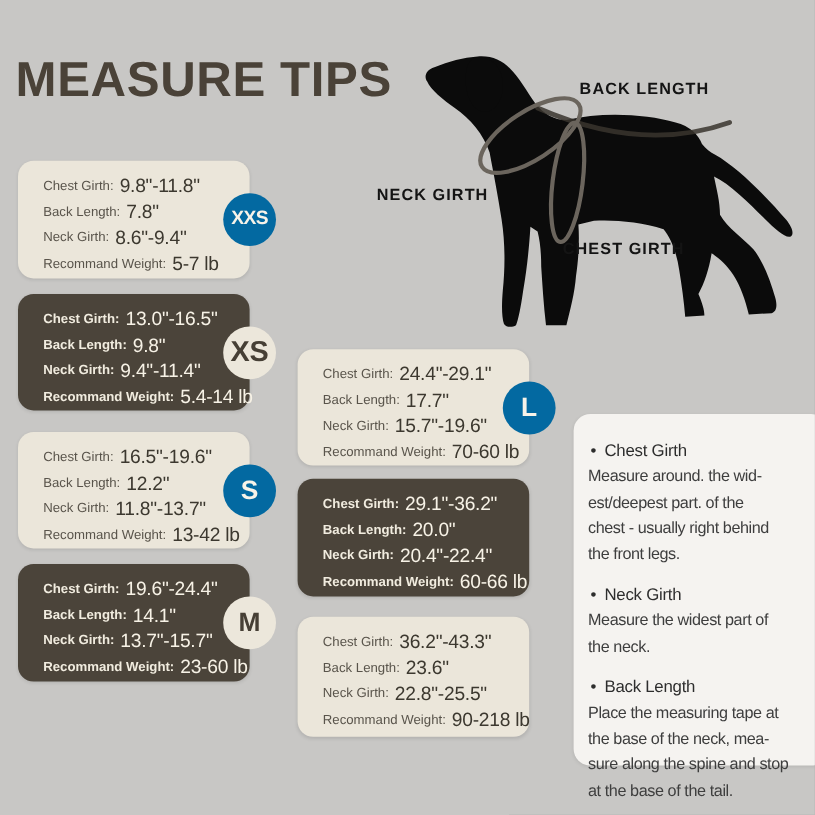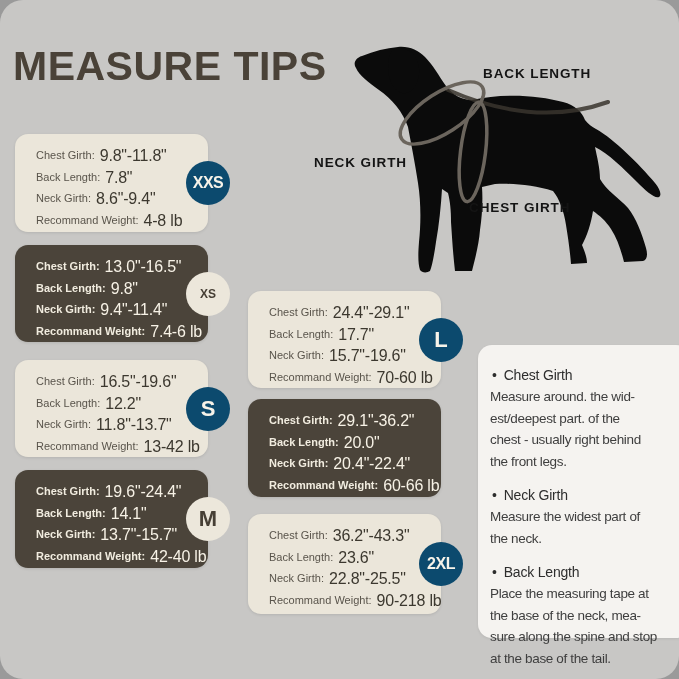--- a/index.html
+++ b/index.html
@@ -1,20 +1,19 @@
 <!DOCTYPE html>
 <html><head>
 <meta charset="utf-8">
 <style>
   html,body{margin:0;padding:0;}
   body{font-family:"Liberation Sans", sans-serif; background:#9a9a9a;}
   .stage{
     position:relative; width:679px; height:679px; overflow:hidden;
     background:#c8c7c5;
-    border-radius:23px;
   }
   
   .title{
     position:absolute; left:13px; top:43px; margin:0;
     font-size:41px; font-weight:800; letter-spacing:.5px;
     color:#4a4238;
   }
   
   .dog-svg{position:absolute; left:330px; top:40px; z-index:1;}
   .dog-label{
@@ -38,24 +37,24 @@
   .card.light .lbl{color:#59544b;}
   .card.light .val{color:#3c382f;}
   .card.dark .lbl{color:#f1ecdf; font-weight:700;}
   .card.dark .val{color:#f7f2e6; font-weight:500;}
   .badge{
     position:absolute; right:-22px; top:50%; transform:translateY(-50%);
     width:44px; height:44px; border-radius:50%;
     display:flex; align-items:center; justify-content:center;
     font-weight:700;
   }
-  .card.light .badge{background:#0c4a6e; color:#f7f3e9;}
+  .card.light .badge{background:#0369a1; color:#f7f3e9;}
   .card.dark .badge{background:#ece7db; color:#463f35;}
   .badge-1{font-size:22px;}
-  .badge-2{font-size:12px;}
+  .badge-2{font-size:24px;}
   .badge-3{font-size:16px; letter-spacing:-.5px;}
   
   .tips-panel{
     position:absolute; left:478px; top:345px; width:212px; height:293px;
     box-sizing:border-box; padding:22px 4px 0 12px;
     background:#f5f3f0; border-radius:14px;
     box-shadow:0 1px 3px rgba(0,0,0,.08);
   }
   .tip{margin-bottom:15px;}
   .tip-heading{font-size:14px; color:#2d2d2d; margin-bottom:3px; letter-spacing:-.2px;}
@@ -110,41 +109,41 @@
     <div class="row">
         <span class="lbl">Back Length:</span>
         <span class="val">7.8"</span>
       </div>
     <div class="row">
         <span class="lbl">Neck Girth:</span>
         <span class="val">8.6"-9.4"</span>
       </div>
     <div class="row">
         <span class="lbl">Recommand Weight:</span>
-        <span class="val">4-8 lb</span>
+        <span class="val">5-7 lb</span>
       </div>
     <div class="badge badge-3">XXS</div>
   </div>
 
   <div class="card dark" style="left:15px;top:245px;height:97px">
     <div class="row">
         <span class="lbl">Chest Girth:</span>
         <span class="val">13.0"-16.5"</span>
       </div>
     <div class="row">
         <span class="lbl">Back Length:</span>
         <span class="val">9.8"</span>
       </div>
     <div class="row">
         <span class="lbl">Neck Girth:</span>
         <span class="val">9.4"-11.4"</span>
       </div>
     <div class="row">
         <span class="lbl">Recommand Weight:</span>
-        <span class="val">7.4-6 lb</span>
+        <span class="val">5.4-14 lb</span>
       </div>
     <div class="badge badge-2">XS</div>
   </div>
 
   <div class="card light" style="left:15px;top:360px;height:97px">
     <div class="row">
         <span class="lbl">Chest Girth:</span>
         <span class="val">16.5"-19.6"</span>
       </div>
     <div class="row">
@@ -170,21 +169,21 @@
     <div class="row">
         <span class="lbl">Back Length:</span>
         <span class="val">14.1"</span>
       </div>
     <div class="row">
         <span class="lbl">Neck Girth:</span>
         <span class="val">13.7"-15.7"</span>
       </div>
     <div class="row">
         <span class="lbl">Recommand Weight:</span>
-        <span class="val">42-40 lb</span>
+        <span class="val">23-60 lb</span>
       </div>
     <div class="badge badge-1">M</div>
   </div>
 
   <div class="card light" style="left:248px;top:291px;height:97px">
     <div class="row">
         <span class="lbl">Chest Girth:</span>
         <span class="val">24.4"-29.1"</span>
       </div>
     <div class="row">
@@ -231,21 +230,20 @@
         <span class="val">23.6"</span>
       </div>
     <div class="row">
         <span class="lbl">Neck Girth:</span>
         <span class="val">22.8"-25.5"</span>
       </div>
     <div class="row">
         <span class="lbl">Recommand Weight:</span>
         <span class="val">90-218 lb</span>
       </div>
-    <div class="badge badge-3">2XL</div>
   </div>
 
   <div class="tips-panel">
     <div class="tip">
       <div class="tip-heading"><span class="bullet">•</span><span>Chest Girth</span></div>
       <div class="tip-body">Measure around. the wid-
 est/deepest part. of the
 chest - usually right behind
 the front legs.</div>
     </div>

